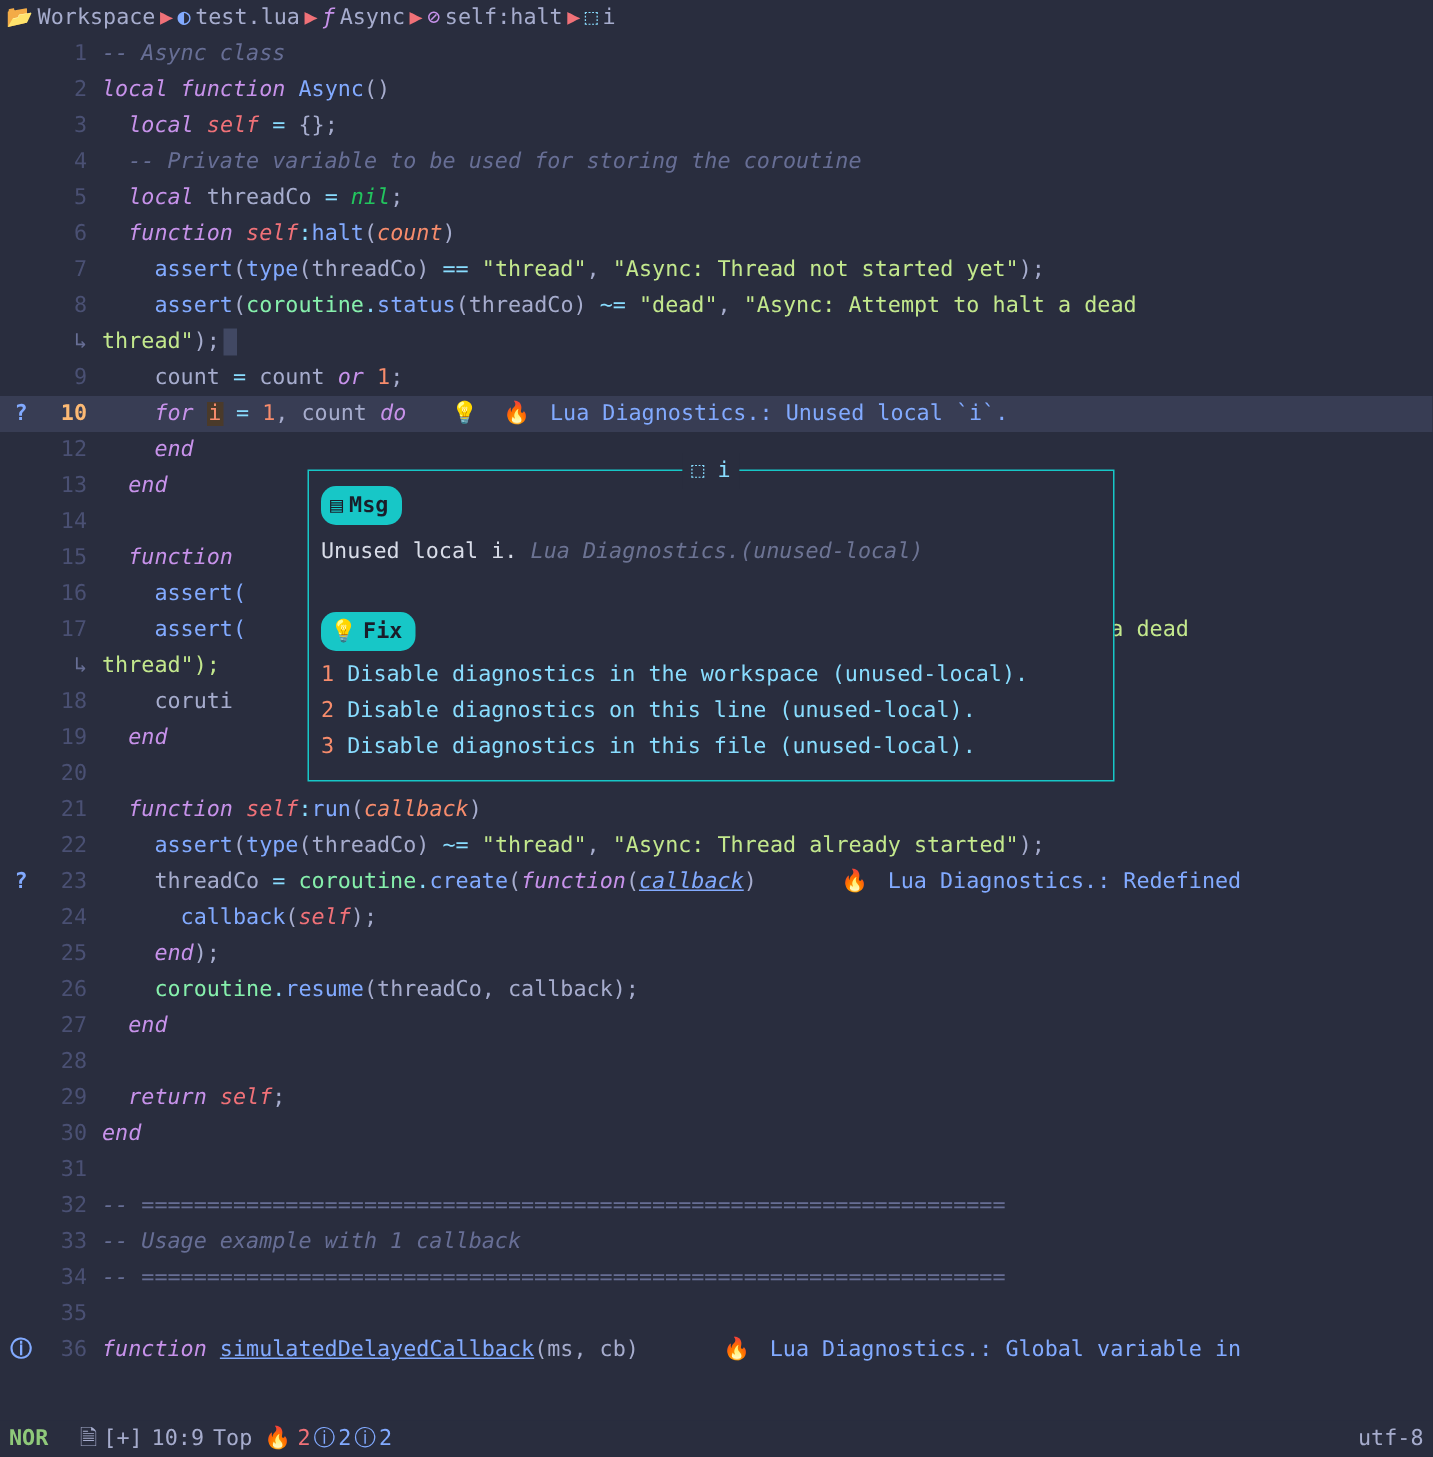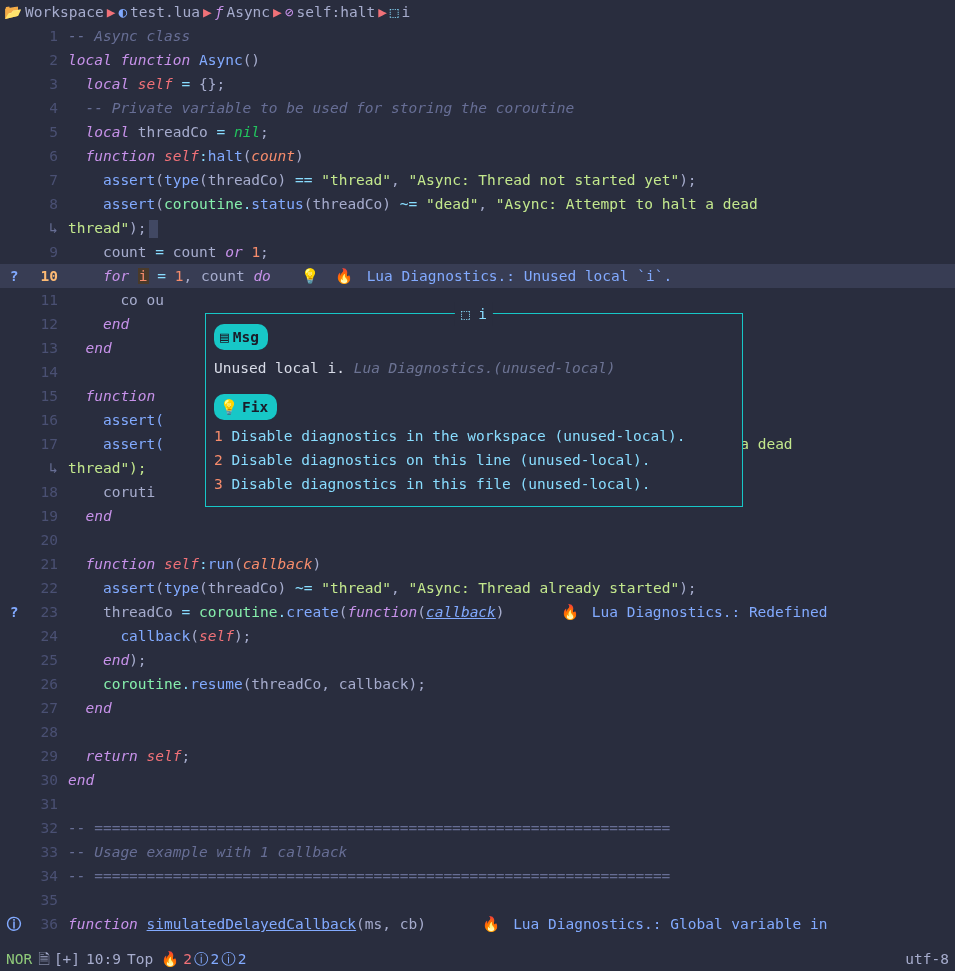--- a/index.html
+++ b/index.html
@@ -115,41 +115,41 @@
   display: inline-flex;
   align-items: center;
   background: #17c7c7;
   color: #1a1d2a;
   border-radius: 10px;
   padding: 1px 9px 1px 6px;
   font-weight: bold;
   margin-bottom: 4px;
 }
 .badge .bicon { margin-right: 4px; }
-.popup-msg { margin-top: 2px; margin-bottom: 14px; }
+.popup-msg { margin-top: 2px; margin-bottom: 28px; }
 .popup-msg .white { color: #d8dce8; }
 .popup-msg .dim { color: #6c7393; font-style: italic; }
 .fix-row { white-space: pre; }
 .fix-row .num-y { color: #f78c6c; }
 .fix-row .text { color: #89ddff; }
 
 
 .statusline {
   position: absolute;
   bottom: 0;
   left: 0;
   right: 0;
   height: 24px;
   background: #292d3e;
   display: flex;
   align-items: center;
   padding: 0 6px;
   color: #a6accd;
 }
-.statusline .mode { color: #8fc97a; font-weight: normal; margin-right: 6px; }
+.statusline .mode { color: #8fc97a; font-weight: bold; margin-right: 21px; }
 .statusline .file-icon { margin-right: 4px; }
 .statusline .mod { color: #a6accd; margin-right: 6px; }
 .statusline .pos { color: #a6accd; margin-right: 6px; }
 .statusline .top { margin-right: 8px; }
 .statusline .chip-red { color: #f07178; margin-left: 4px; }
 .statusline .chip-blue { color: #82aaff; margin-left: 2px; }
 .statusline .fire { color: #f78c6c; }
 .statusline .enc { margin-left: auto; }
 
 .cursor-block {
@@ -242,25 +242,20 @@
       <span class="linenr">9</span>
       <span class="code">    <span class="var">count</span><span class="op"> = </span><span class="var">count </span><span class="kw">or</span><span> </span><span class="num">1</span><span class="punc">;</span></span>
     </div>
 
 <div class="line current">
       <span class="sign-col sign-info">?</span>
       <span class="linenr cur">10</span>
       <span class="code">    <span class="kw">for</span> <span class="hl-i">i</span><span class="op"> = </span><span class="num">1</span><span class="punc">, count </span><span class="kw">do</span>   <span class="diag-bulb">💡</span> <span class="diag-fire">🔥</span> <span class="diag-blue">Lua Diagnostics.: Unused local `i`.</span></span>
     </div>
 
-<div class="line">
-      <span class="sign-col"></span>
-      <span class="linenr">11</span>
-      <span class="code">      <span class="var">co</span> <span class="var">ou</span></span>
-    </div>
 
 <div class="line">
       <span class="sign-col"></span>
       <span class="linenr">12</span>
       <span class="code">    <span class="kw">end</span></span>
     </div>
 
 <div class="line">
       <span class="sign-col"></span>
       <span class="linenr">13</span>

